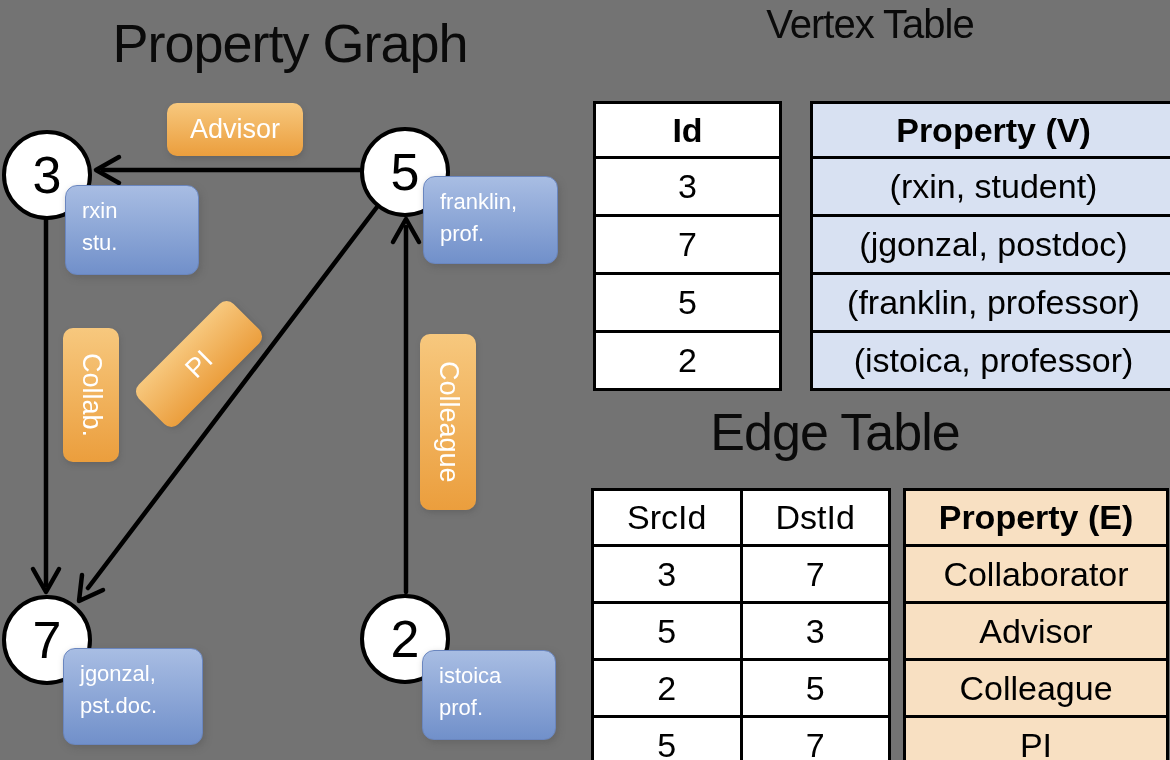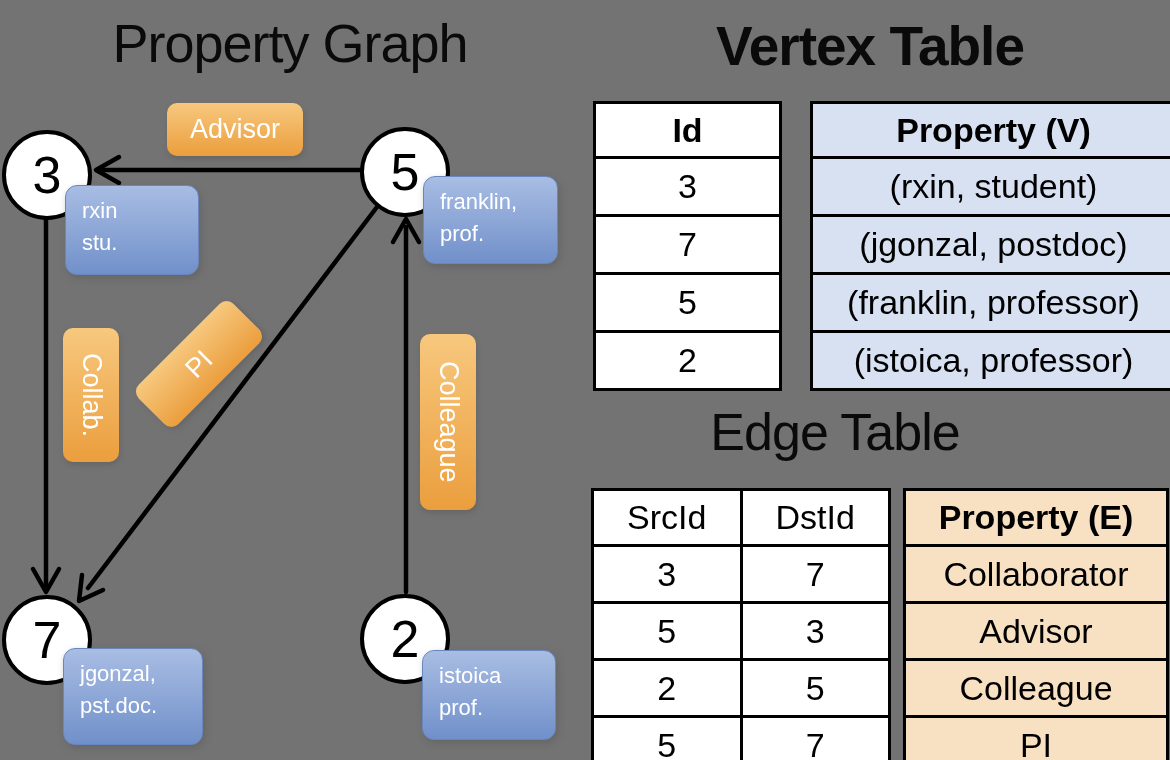--- a/index.html
+++ b/index.html
@@ -97,21 +97,21 @@
   </div>
   <div class="pbox" style="left:63px;top:648px;width:140px;height:97px;">
     <span>jgonzal,</span>
     <span>pst.doc.</span>
   </div>
   <div class="pbox" style="left:422px;top:650px;width:134px;height:90px;">
     <span>istoica</span>
     <span>prof.</span>
   </div>
 
-  <div class="big-title" style="left:580px;top:14px;width:580px;font-size:55px;font-weight:bold;">Vertex Table</div>
+  <div class="big-title" style="left:580px;top:2px;width:580px;font-size:40px;">Vertex Table</div>
 
   <div class="tbl vt" style="left:593px;top:101px;gap:28px;">
     <div class="tblock" style="width:189px;">
       <div class="trow th">Id</div>
       <div class="trow">3</div>
       <div class="trow">7</div>
       <div class="trow">5</div>
       <div class="trow">2</div>
     </div>
     <div class="tblock bg-vblue" style="width:367px;">

